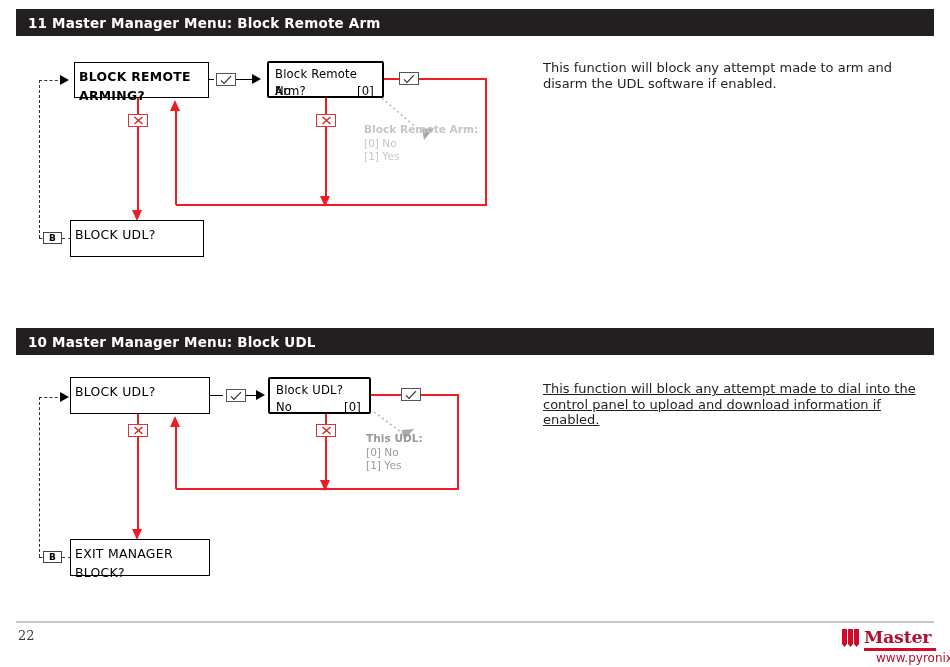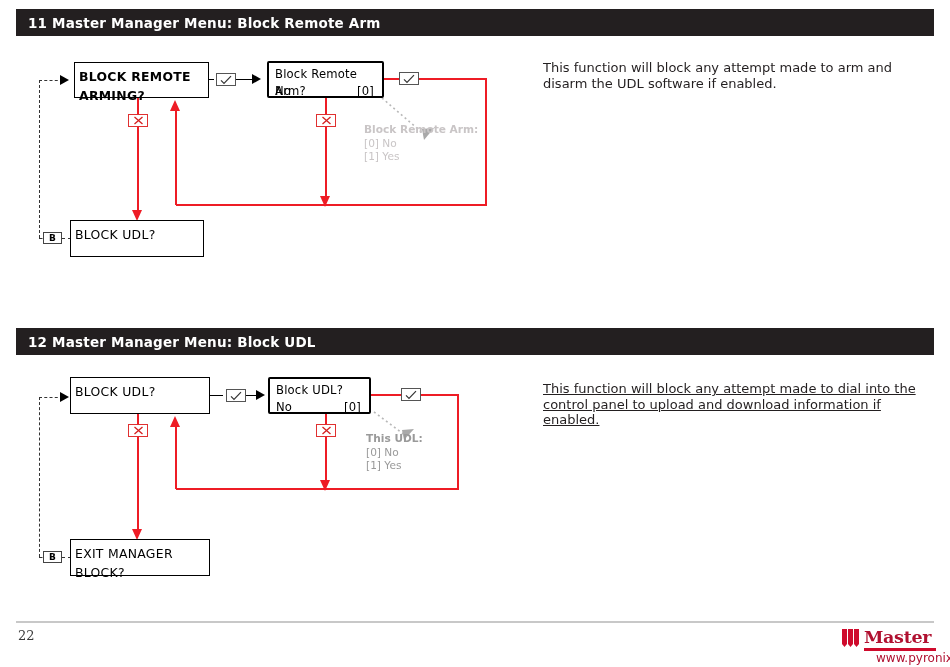--- a/index.html
+++ b/index.html
@@ -227,21 +227,21 @@
   <div class="annot faded" style="left:364px; top:123px;">
     <div class="head">Block Remote Arm:</div>
     <div>[0]  No</div>
     <div>[1]  Yes</div>
   </div>
 
   <div class="menu-box" id="s1-exit" style="left:70px; top:220px; width:134px; height:37px;">
     <div>BLOCK UDL?</div>
   </div>
 
-  <div class="section-bar" id="bar2">12 Master Manager Menu: Block UDL</div>
+  <div class="section-bar" id="bar2">10 Master Manager Menu: Block UDL</div>
 
   <div class="description" id="desc2">This function will block any attempt made to dial into the control panel to upload and download information if enabled.</div>
 
   <div class="dashdot-v ln" style="left:39px; top:397px; height:160px;"></div>
   <div class="dashdot-h ln" style="left:39px; top:397px; width:24px;"></div>
   <div class="arrow arr-right-blk" style="left:60px; top:392px;"></div>
   <div class="dashdot-h ln" style="left:39px; top:557px; width:10px;"></div>
   <div class="key-b" style="left:43px; top:551px;">
     <span>B</span>
   </div>

